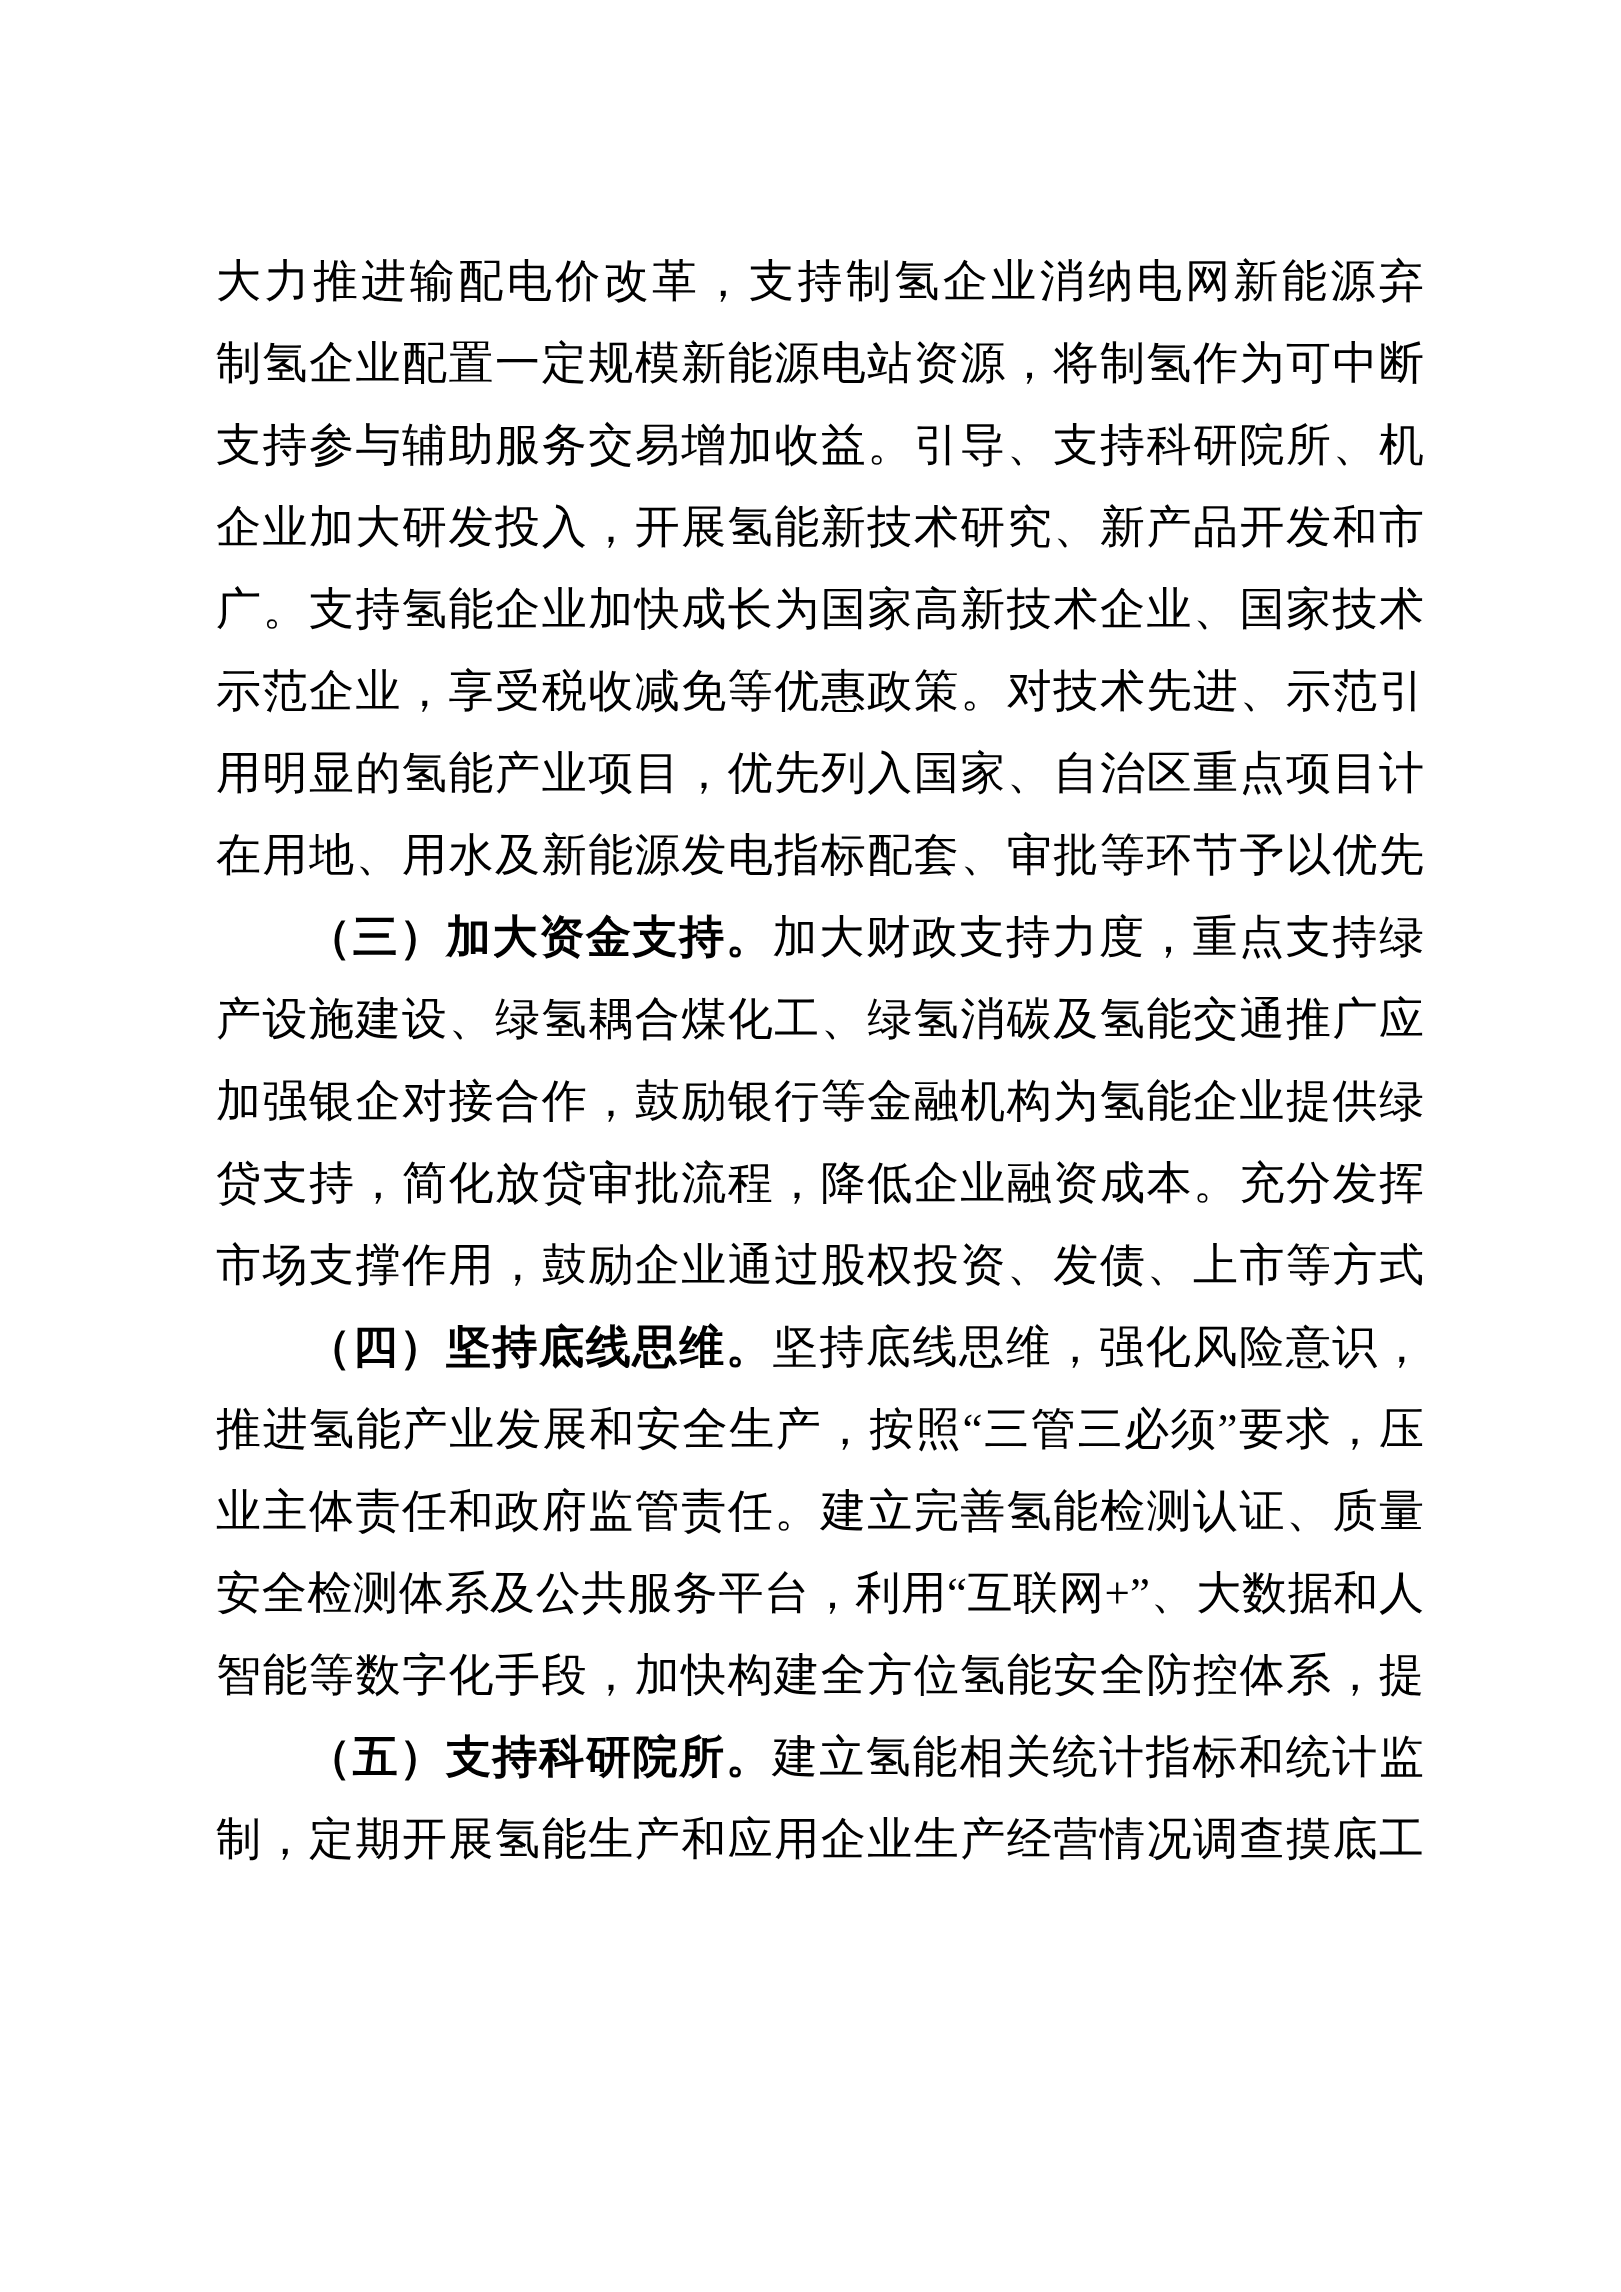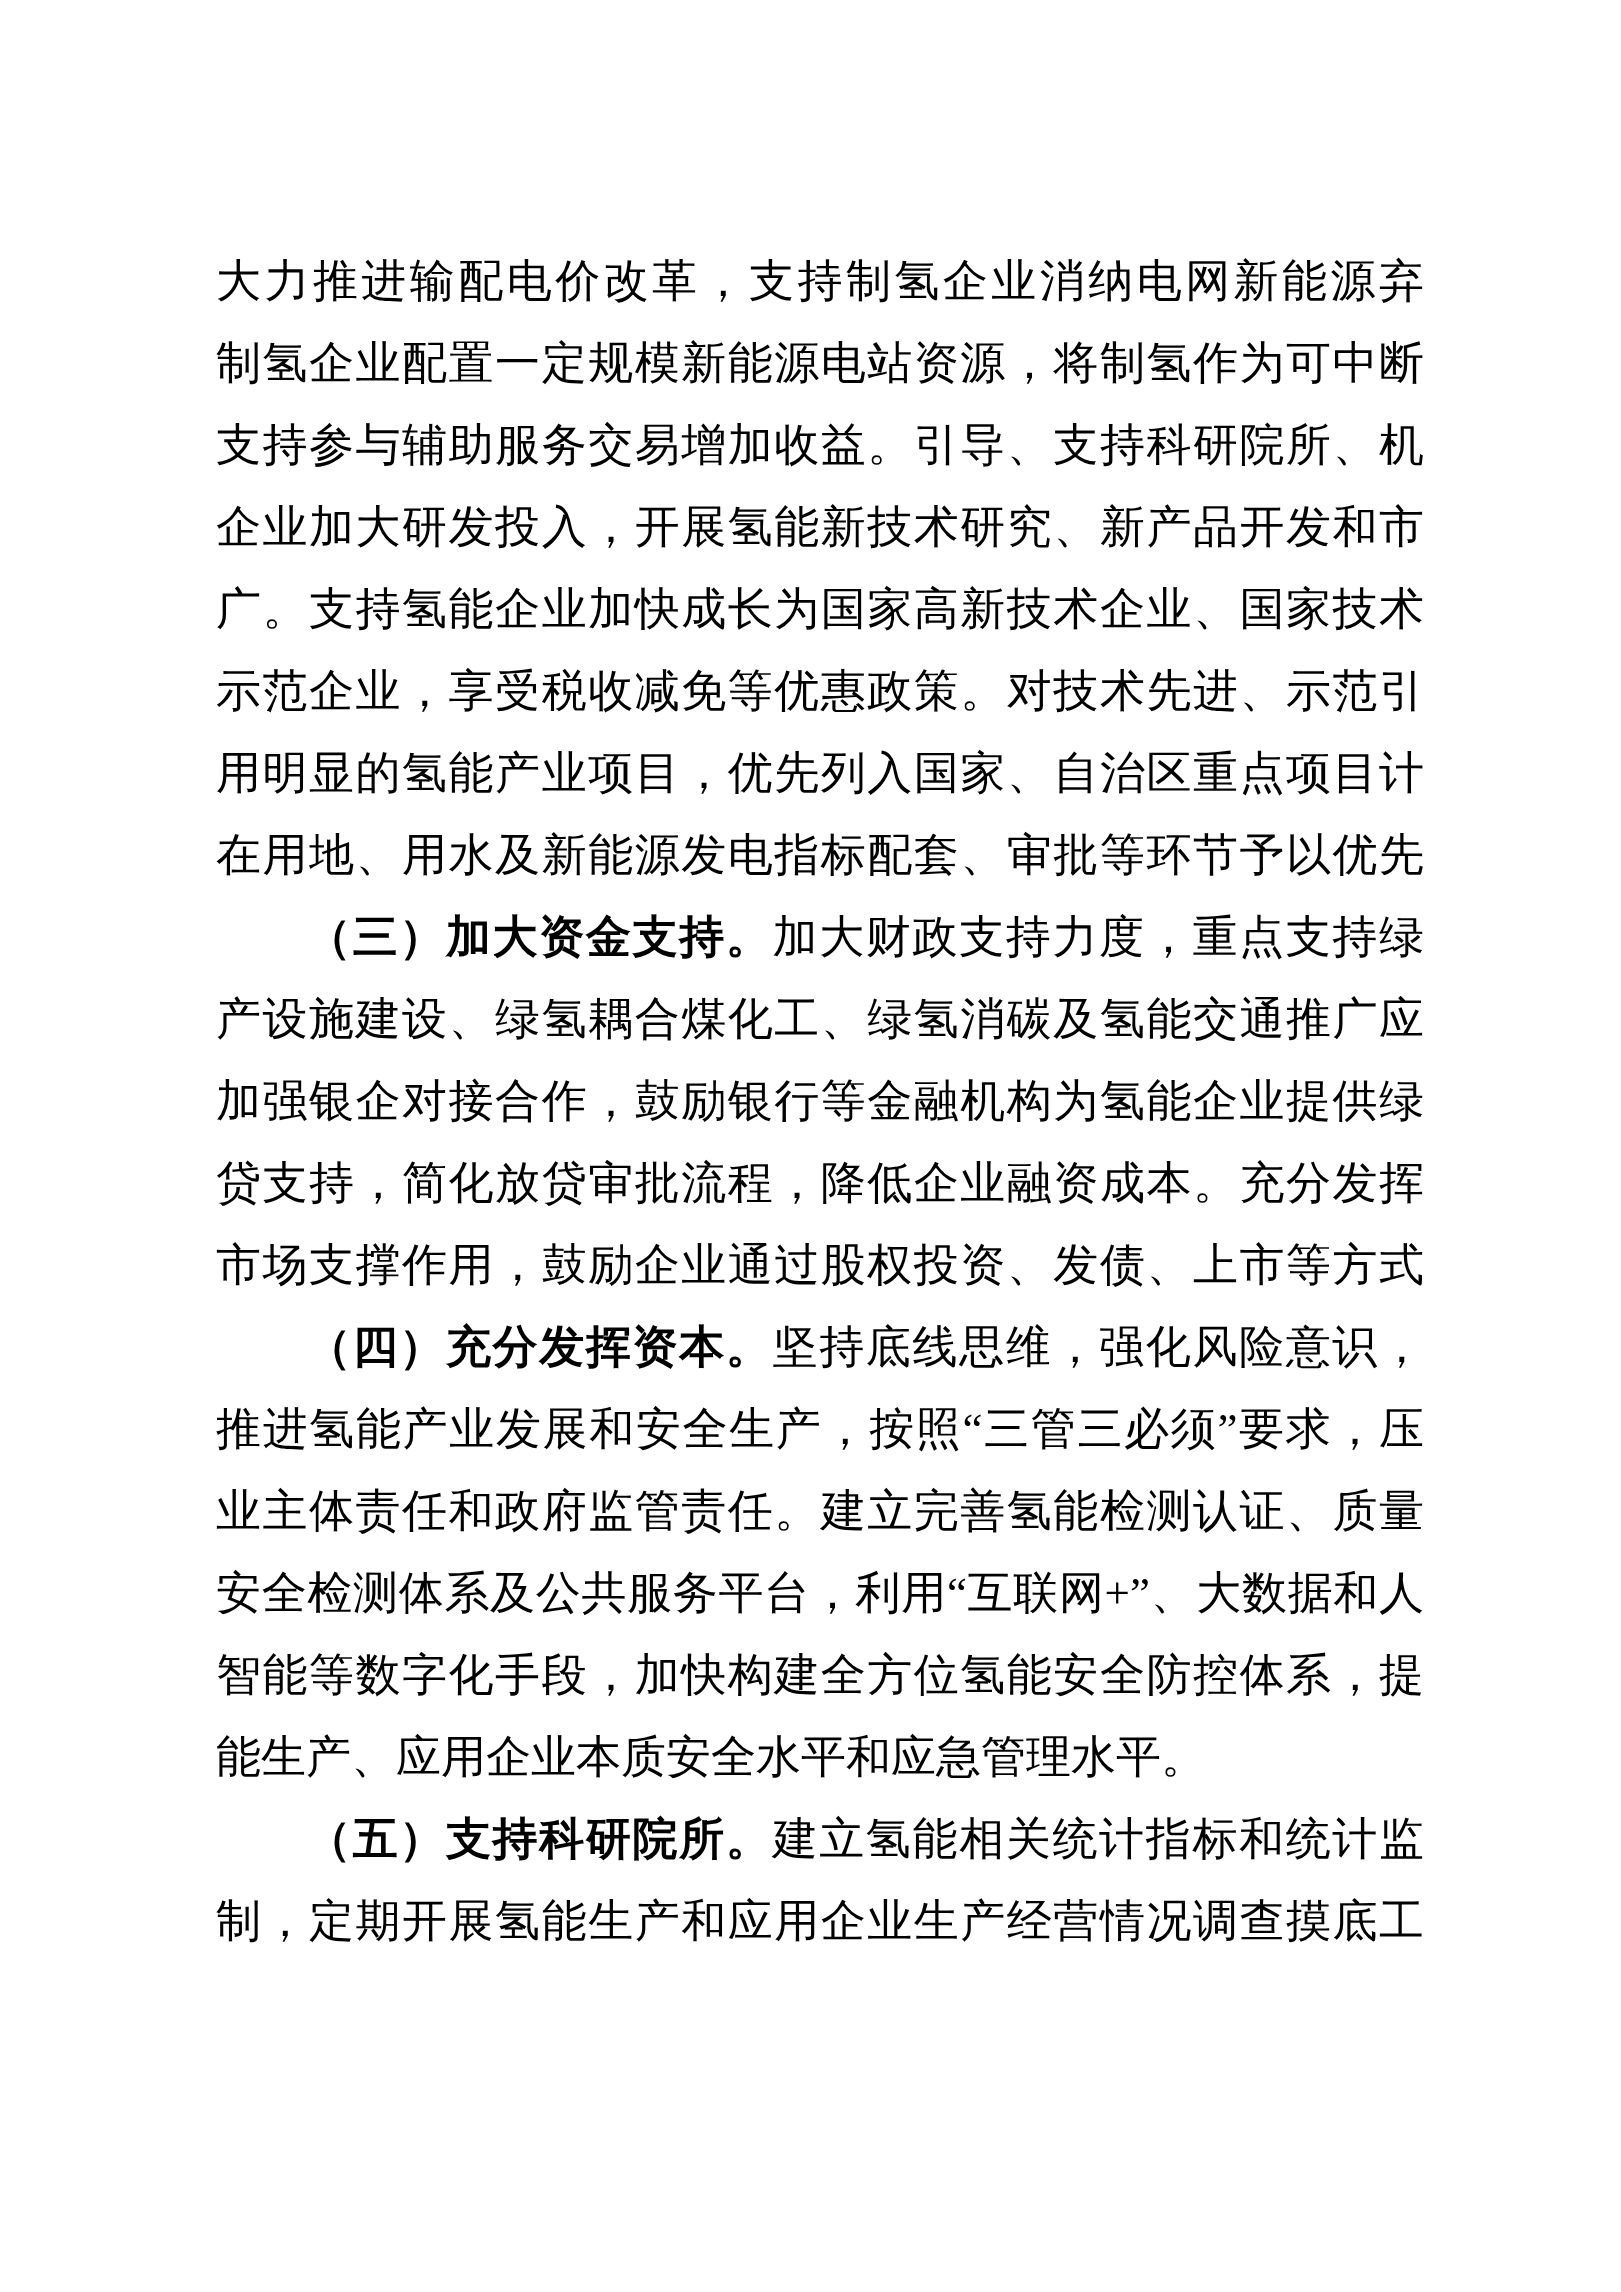--- a/index.html
+++ b/index.html
@@ -63,27 +63,26 @@
     <div class="line">用明显的氢能产业项目，优先列入国家、自治区重点项目计划，</div>
     <div class="line">在用地、用水及新能源发电指标配套、审批等环节予以优先保障。</div>
 
     <div class="line indent"><span class="kaiti">（三）加大资金支持。</span><span>加大财政支持力度，重点支持绿氢生</span></div>
 
     <div class="line">产设施建设、绿氢耦合煤化工、绿氢消碳及氢能交通推广应用等。</div>
     <div class="line">加强银企对接合作，鼓励银行等金融机构为氢能企业提供绿色信</div>
     <div class="line">贷支持，简化放贷审批流程，降低企业融资成本。充分发挥资本</div>
     <div class="line">市场支撑作用，鼓励企业通过股权投资、发债、上市等方式获取</div>
 
-    <div class="line indent"><span class="kaiti">（四）充分发挥资本。</span><span>坚持底线思维，强化风险意识，统筹</span></div>
+    <div class="line indent"><span class="kaiti">（四）坚持底线思维。</span><span>坚持底线思维，强化风险意识，统筹</span></div>
 
     <div class="line">推进氢能产业发展和安全生产，按照“三管三必须”要求，压实企</div>
     <div class="line">业主体责任和政府监管责任。建立完善氢能检测认证、质量监管、</div>
     <div class="line">安全检测体系及公共服务平台，利用“互联网+”、大数据和人工</div>
     <div class="line">智能等数字化手段，加快构建全方位氢能安全防控体系，提升氢</div>
-    <div class="line short">能生产、应用企业本质安全水平和应急管理水平。</div>
 
     <div class="line indent"><span class="kaiti">（五）支持科研院所。</span><span>建立氢能相关统计指标和统计监测机</span></div>
 
     <div class="line">制，定期开展氢能生产和应用企业生产经营情况调查摸底工作，</div>
 
   </div>
 </div>
 
 
 </body></html>

